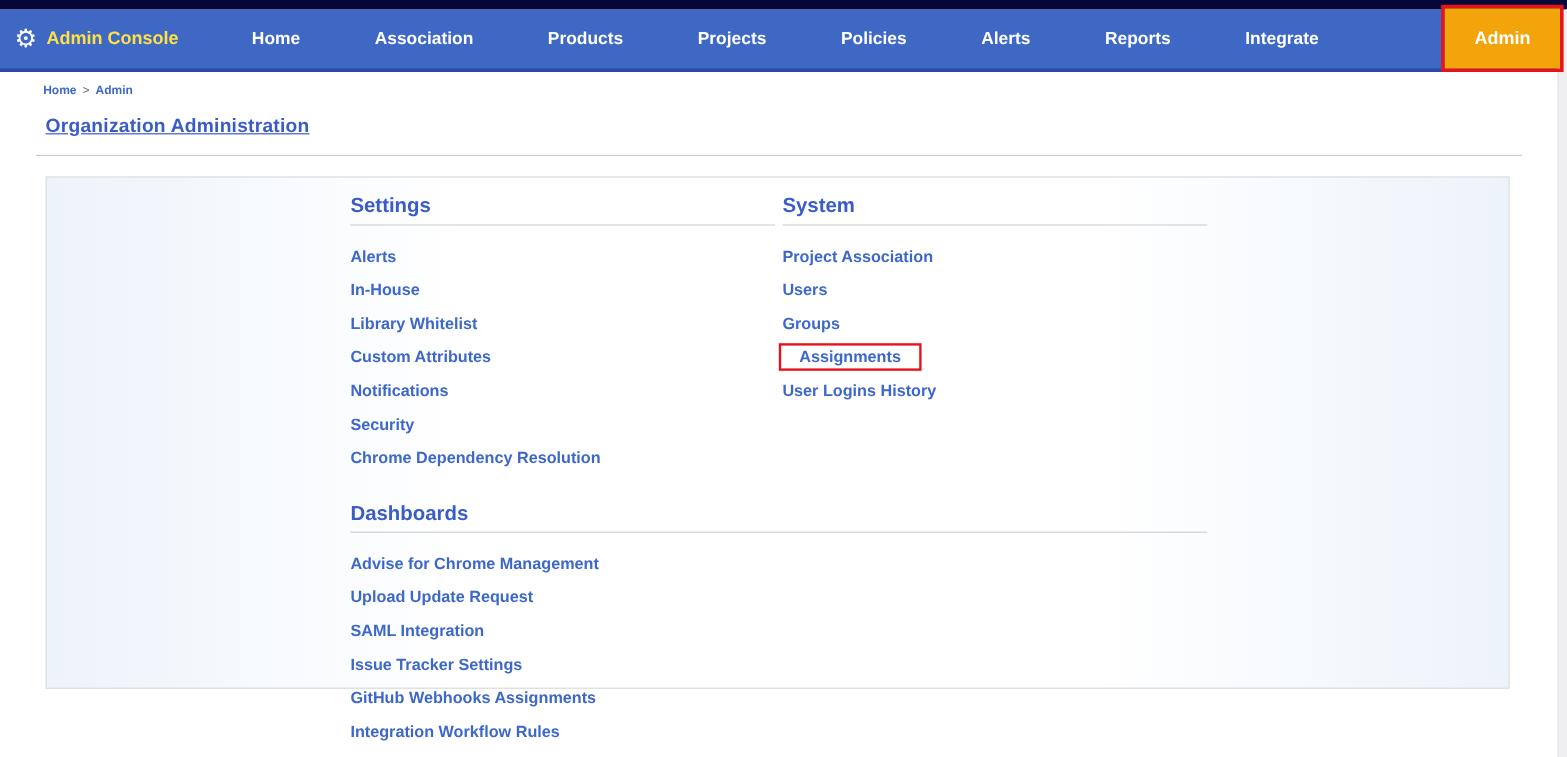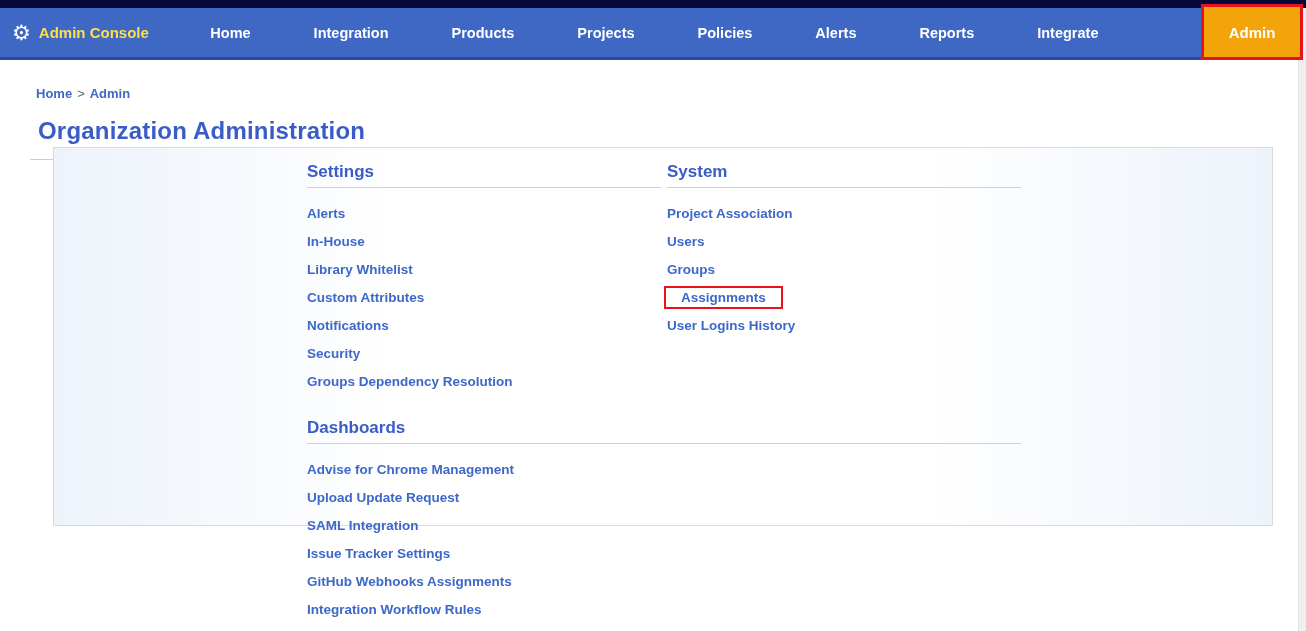--- a/index.html
+++ b/index.html
@@ -43,31 +43,31 @@
     width:96px;height:50px;background:var(--admin-bg);
     display:flex;align-items:center;justify-content:center;
     color:#fff;font-size:15px;font-weight:700;cursor:pointer;
   }
   
   .scrollbar{
     position:absolute;top:8px;right:0;width:8px;height:623px;
     background:#efeff1;border-left:1px solid #e3e3e5;z-index:1;
   }
   
-  .breadcrumb{padding:26px 0 0 36px;font-size:13px;font-weight:600;}
+  .breadcrumb{padding:10px 0 0 36px;font-size:10px;font-weight:600;}
   .breadcrumb a{color:var(--link);text-decoration:none;cursor:pointer;}
   .breadcrumb .sep{color:#5b6570;margin:0 5px;font-weight:400;}
   .page-title{
     margin:16px 0 0 38px;color:var(--heading);
-    font-size:24px;font-weight:700;letter-spacing:.2px;
+    font-size:16px;font-weight:700;letter-spacing:.2px;text-decoration:underline;
   }
   .title-divider{border:none;border-top:1px solid #cccccc;margin:14px 38px 0 30px;}
   
   .panel{
-    position:absolute;left:53px;top:147px;width:1220px;height:379px;
+    position:absolute;left:38px;top:147px;width:1220px;height:427px;
     border:1px solid #d8dadd;
     background:linear-gradient(90deg,var(--panel-edge) 0%,#ffffff 28%,#ffffff 72%,var(--panel-edge) 100%);
   }
   .panel-inner{margin-left:253px;width:714px;padding-top:14px;}
   .row1{display:flex;gap:6px;}
   .col{flex:0 0 354px;}
   .section-title{
     color:var(--heading);font-size:17px;font-weight:600;
     padding-bottom:5px;border-bottom:1px solid #cfd2d6;
   }
@@ -88,21 +88,21 @@
 
 <header>
   <div class="topstrip"></div>
   <div class="navbar">
     <div class="brand">
       <span class="gear">⚙</span>
       <span class="brand-label">Admin Console</span>
     </div>
     <nav class="nav-links" id="nav-links">
         <span class="nav-item">Home</span>
-        <span class="nav-item">Integration</span>
+        <span class="nav-item">Association</span>
         <span class="nav-item">Products</span>
         <span class="nav-item">Projects</span>
         <span class="nav-item">Policies</span>
         <span class="nav-item">Alerts</span>
         <span class="nav-item">Reports</span>
         <span class="nav-item">Integrate</span>
       </nav>
     <div class="admin-frame">
       <div class="admin-btn">Admin</div>
     </div>
@@ -121,21 +121,21 @@
     <div class="row1">
       <section class="col">
         <h2 class="section-title">Settings</h2>
         <div class="link-list" id="settings-list">
             <a class="panel-link"><span class="txt">Alerts</span></a>
             <a class="panel-link"><span class="txt">In-House</span></a>
             <a class="panel-link"><span class="txt">Library Whitelist</span></a>
             <a class="panel-link"><span class="txt">Custom Attributes</span></a>
             <a class="panel-link"><span class="txt">Notifications</span></a>
             <a class="panel-link"><span class="txt">Security</span></a>
-            <a class="panel-link"><span class="txt">Groups Dependency Resolution</span></a>
+            <a class="panel-link"><span class="txt">Chrome Dependency Resolution</span></a>
           </div>
       </section>
       <section class="col">
         <h2 class="section-title">System</h2>
         <div class="link-list" id="system-list">
             <a class="panel-link"><span class="txt">Project Association</span></a>
             <a class="panel-link"><span class="txt">Users</span></a>
             <a class="panel-link"><span class="txt">Groups</span></a>
             <a class="panel-link annotated"><span class="txt">Assignments</span></a>
             <a class="panel-link"><span class="txt">User Logins History</span></a>

